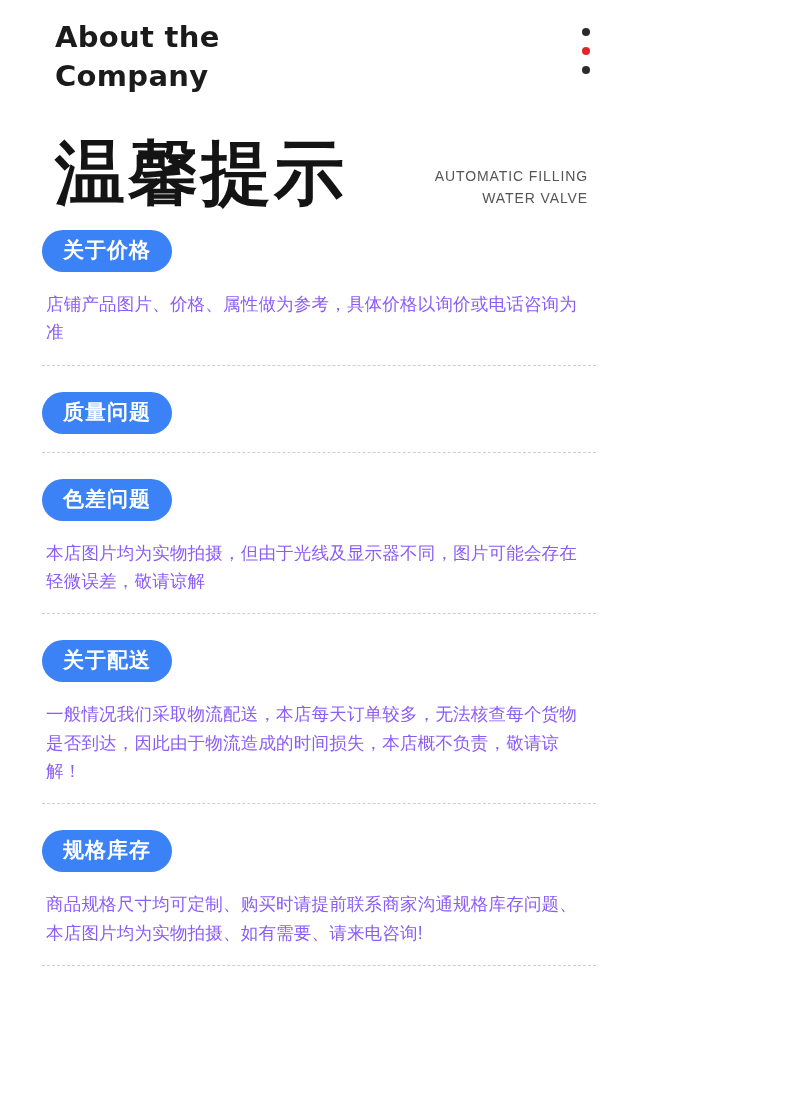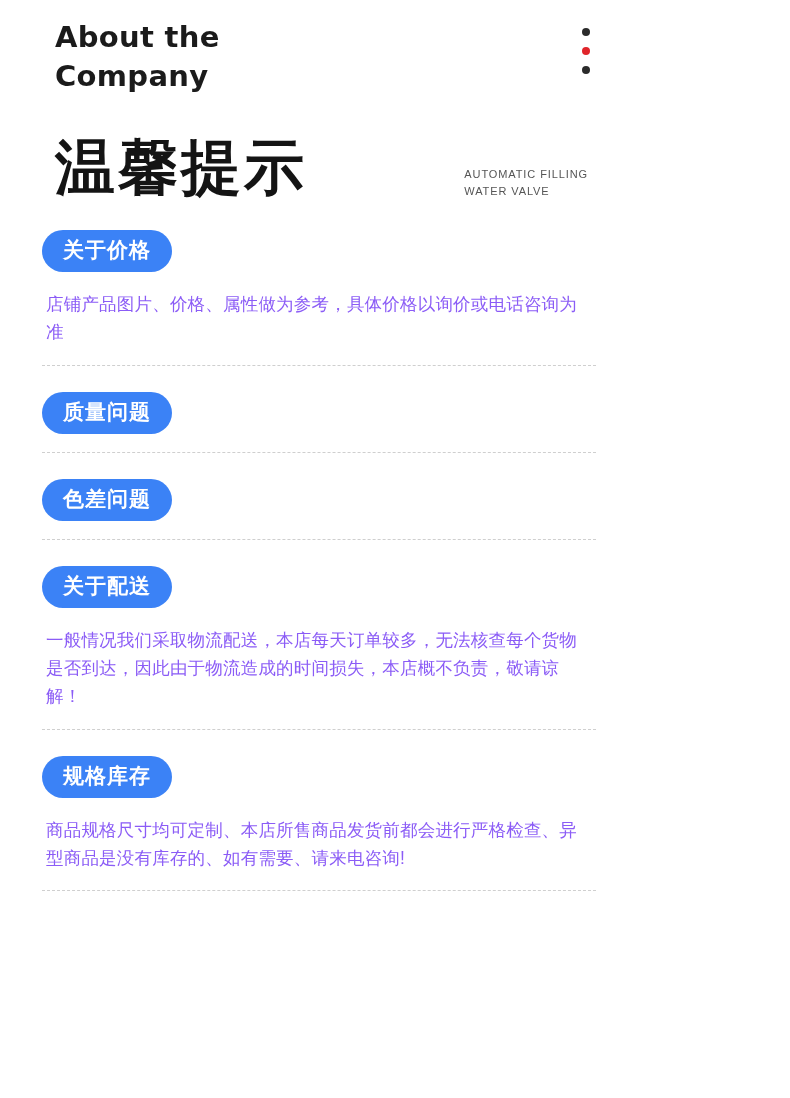--- a/index.html
+++ b/index.html
@@ -56,32 +56,32 @@
     background: #2b2b2b;
   }
   .dot.accent {
     background: #e0252b;
   }
 
   .title-cn {
     margin-top: 36px;
     font-family: "DejaVu Sans", sans-serif;
     font-weight: bold;
-    font-size: 60px;
+    font-size: 70px;
     letter-spacing: 3px;
     color: #141414;
     line-height: 1.15;
   }
 
   .sub-en {
     position: absolute;
     right: 50px;
     top: 166px;
-    text-align: left;
-    font-size: 11px;
+    text-align: right;
+    font-size: 14px;
     letter-spacing: 0.9px;
     color: #555555;
     line-height: 1.55;
   }
 
   
   .items {
     padding: 0 42px 0 42px;
   }
 
@@ -148,26 +148,27 @@
       <div class="badge">关于价格</div>
       <div class="desc">店铺产品图片、价格、属性做为参考，具体价格以询价或电话咨询为准</div>
     </div>
 
     <div class="item">
       <div class="badge">质量问题</div>
     </div>
 
     <div class="item">
       <div class="badge">色差问题</div>
+      <div class="desc">本店图片均为实物拍摄，但由于光线及显示器不同，图片可能会存在轻微误差，敬请谅解</div>
     </div>
 
     <div class="item">
       <div class="badge">关于配送</div>
       <div class="desc">一般情况我们采取物流配送，本店每天订单较多，无法核查每个货物是否到达，因此由于物流造成的时间损失，本店概不负责，敬请谅解！</div>
     </div>
 
     <div class="item">
       <div class="badge">规格库存</div>
-      <div class="desc">商品规格尺寸均可定制、本店所售商品发货前都会进行严格检查、异型商品是没有库存的、如有需要、请来电咨询!</div>
+      <div class="desc">商品规格尺寸均可定制、购买时请提前联系商家沟通规格库存问题、本店图片均为实物拍摄、如有需要、请来电咨询!</div>
     </div>
 
   </div>
 </div>
 
 </body></html>

